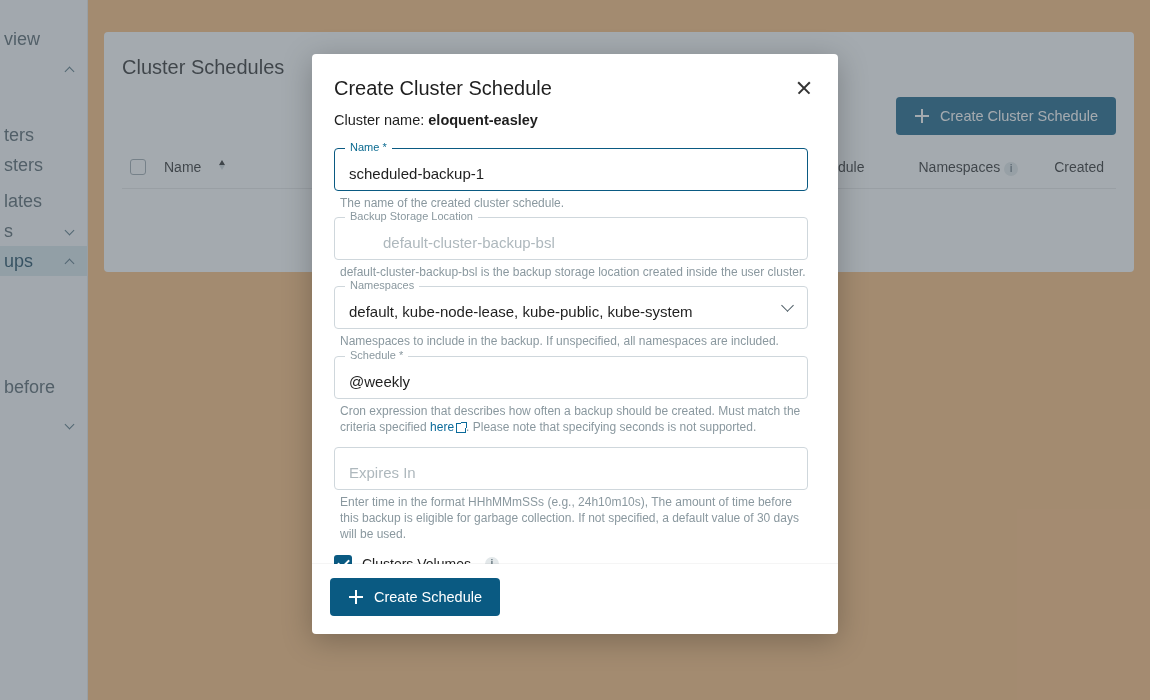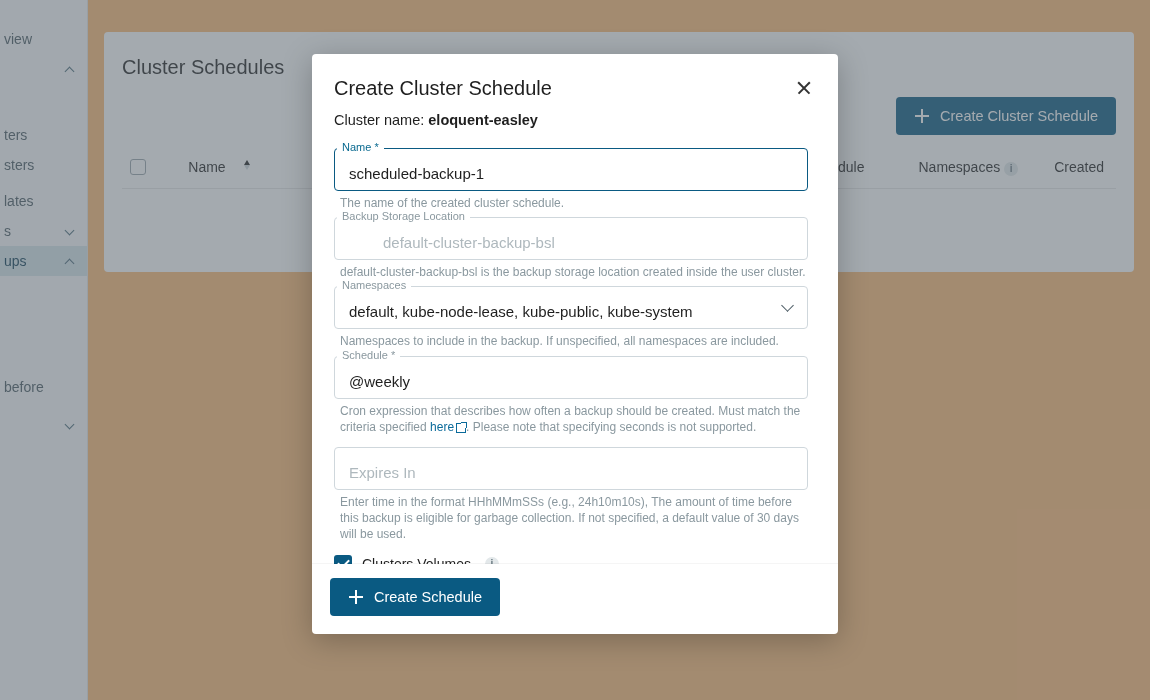--- a/index.html
+++ b/index.html
@@ -13,21 +13,21 @@
     height:700px;
     overflow:hidden;
     position:relative;
   }
   
   .sidebar {
     position:absolute; left:0; top:0; bottom:0; width:88px;
     background:#fafbfc;
     border-right:1px solid #e6e6e6;
     padding-top:24px;
-    font-size:14px;
+    font-size:18px;
     color:#4a5a63;
   }
   .side-item { height:30px; display:flex; align-items:center; justify-content:space-between; padding:0 12px 0 4px; color:#4a5a63;}
   .side-item.selected { background:#d7e6ec; color:#0a3a52;}
   .chevron { width:10px; height:10px; position:relative; }
   .chevron::before{
     content:""; position:absolute; inset:0;
     border-style:solid; border-color:#4a6a7a; border-width:0 1.5px 1.5px 0;
     width:6px; height:6px; transform:rotate(45deg); top:1px; left:1px;
   }
@@ -62,21 +62,21 @@
     display:inline-flex; align-items:center; gap:10px; padding:0 18px; height:38px;
     font-size:14.5px; cursor:pointer;
   }
   .btn-primary .plus{width:16px;height:16px;position:relative;}
   .btn-primary .plus::before,.btn-primary .plus::after{content:"";position:absolute;background:#fff;}
   .btn-primary .plus::before{left:7px;top:1px;width:2px;height:14px;}
   .btn-primary .plus::after{top:7px;left:1px;height:2px;width:14px;}
   .table-head{ display:flex; align-items:center; gap:18px; padding:24px 8px 12px 8px; color:#1f1f1f; font-size:14px; border-bottom:1px solid #e6e6e6;}
   .ck{width:16px;height:16px;border:1.5px solid #9aa5ab;border-radius:3px;}
   .col{white-space:nowrap;}
-  .col.name{min-width:110px;display:flex;align-items:center;gap:14px;justify-content:center;}
+  .col.name{min-width:110px;display:flex;align-items:center;gap:14px;}
   .sort-asc{width:0;height:0;border-left:3px solid transparent;border-right:3px solid transparent;border-bottom:5px solid #1f1f1f;display:inline-block;margin-left:4px;position:relative;top:-5px;}
   .sort-asc::after{content:"";position:absolute;left:-3px;top:5px;width:0;height:0;border-left:3px solid transparent;border-right:3px solid transparent;border-top:5px solid #cfd7dc;}
   .info-i{display:inline-flex;width:14px;height:14px;border-radius:50%;background:#e3e8ea;color:#6a7a82;align-items:center;justify-content:center;font-size:10px;font-weight:600;margin-left:4px;}
   
   .overlay{
     position:absolute; inset:0; background:rgba(90,100,110,0.55);
     display:flex; align-items:flex-start; justify-content:center;
   }
   .dialog{
     width:526px; background:#fff; border-radius:4px; margin-top:54px;
@@ -90,21 +90,21 @@
   .xbtn::before,.xbtn::after{content:"";position:absolute;top:11px;left:4px;width:16px;height:1.5px;background:#333;transform:rotate(45deg);}
   .xbtn::after{transform:rotate(-45deg);}
   .dialog-body{padding:2px 30px 8px 22px;flex:1;overflow-y:auto;}
   .dialog-body::-webkit-scrollbar{width:8px;}
   .dialog-body::-webkit-scrollbar-thumb{background:#b7c0c5;border-radius:4px;}
   .dialog-body::-webkit-scrollbar-track{background:#eef1f2;}
   .subline{font-size:14.5px;color:#1f1f1f;margin-bottom:20px;}
   .subline b{font-weight:600;}
   .field{position:relative;border:1px solid #cfd7dc;border-radius:4px;padding:16px 14px 8px 14px;margin-bottom:4px;background:#fff;}
   .field.focus{border-color:#0a5a82;}
-  .field .flabel{position:absolute;top:-8px;left:2px;background:#fff;padding:0 5px;font-size:11px;color:#8a989f;}
+  .field .flabel{position:absolute;top:-8px;left:10px;background:#fff;padding:0 5px;font-size:11px;color:#8a989f;}
   .field.focus .flabel{color:#0a6a90;font-weight:500;}
   .field input{border:0;outline:0;width:100%;font-size:15px;color:#1f1f1f;background:transparent;padding:0;}
   .field input::placeholder{color:#aeb8bd;}
   .field.disabled{background:#fff;}
   .field.disabled input{color:#aeb8bd;margin-left:34px;}
   .field .dd-caret{position:absolute;right:14px;top:14px;width:10px;height:10px;}
   .field .dd-caret::before{content:"";position:absolute;inset:0;width:8px;height:8px;border-style:solid;border-width:0 1.5px 1.5px 0;border-color:#4a5a63;transform:rotate(45deg);}
   .helper{font-size:12px;color:#8a989f;margin:2px 2px 12px 6px;line-height:1.35;}
   .helper a{color:#0a6a9a;text-decoration:none;}
   .ext{display:inline-block;width:10px;height:10px;border:1.2px solid #0a6a9a;position:relative;margin-left:2px;vertical-align:middle;}

